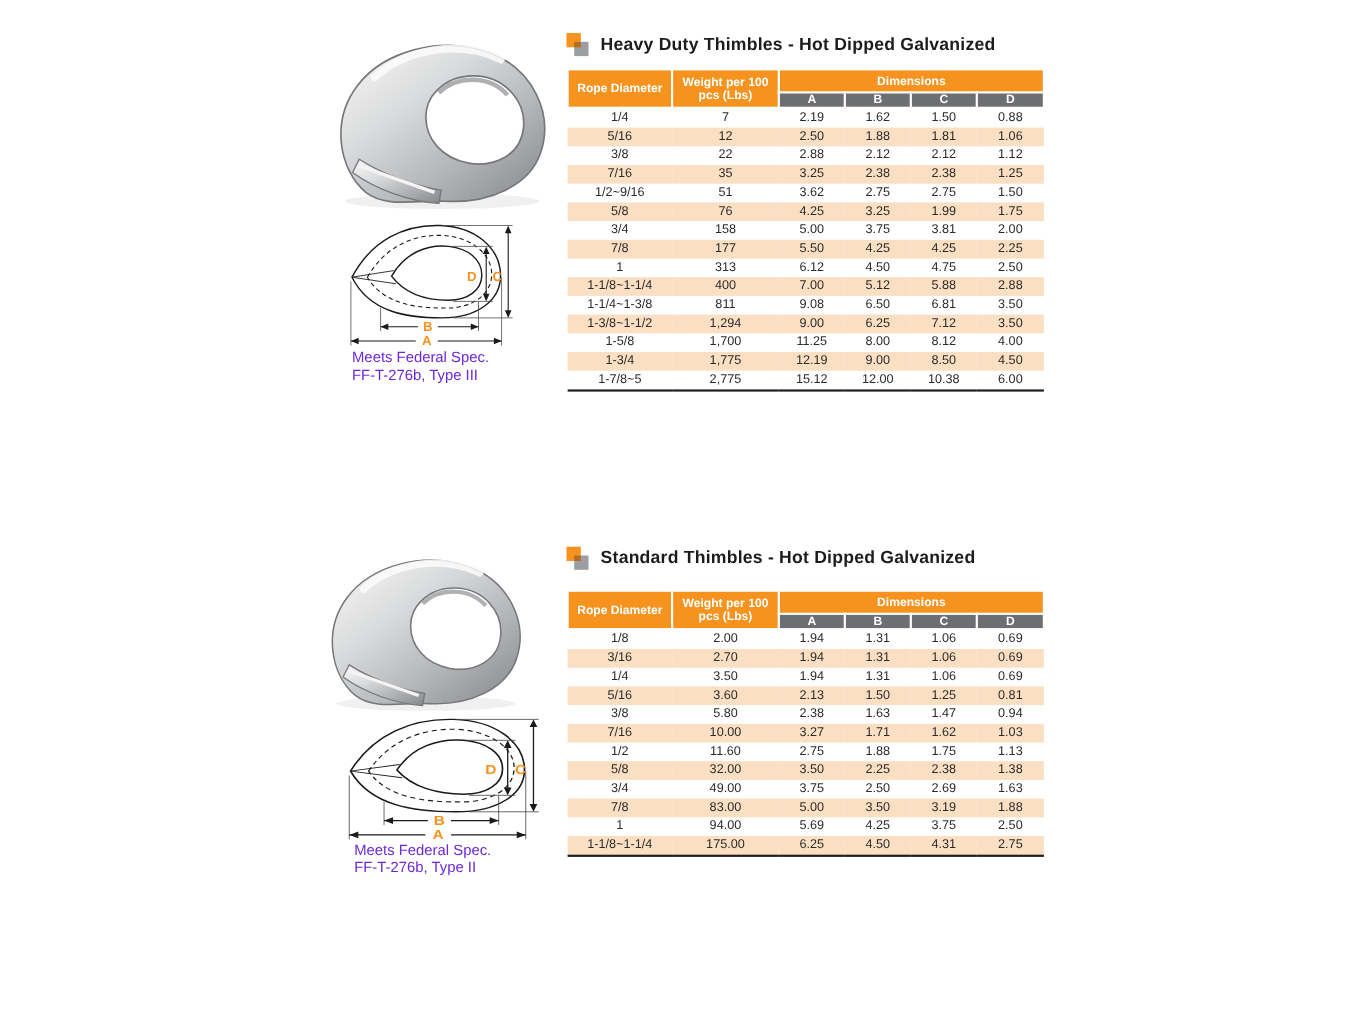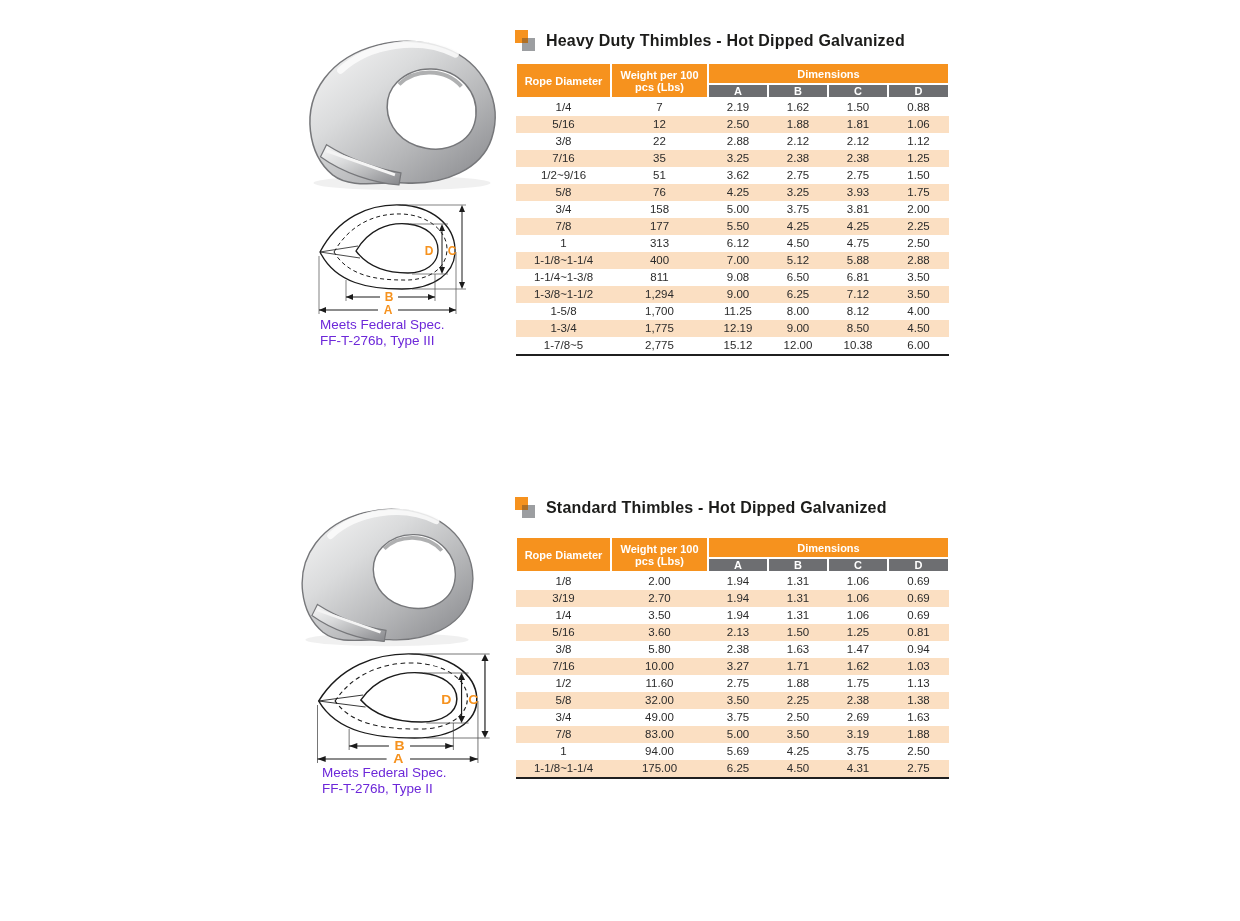--- a/index.html
+++ b/index.html
@@ -188,21 +188,21 @@
           <td>3.62</td>
           <td>2.75</td>
           <td>2.75</td>
           <td>1.50</td>
         </tr>
         <tr>
           <td>5/8</td>
           <td>76</td>
           <td>4.25</td>
           <td>3.25</td>
-          <td>3.93</td>
+          <td>1.99</td>
           <td>1.75</td>
         </tr>
         <tr>
           <td>3/4</td>
           <td>158</td>
           <td>5.00</td>
           <td>3.75</td>
           <td>3.81</td>
           <td>2.00</td>
         </tr>
@@ -353,21 +353,21 @@
     <tbody>
         <tr>
           <td>1/8</td>
           <td>2.00</td>
           <td>1.94</td>
           <td>1.31</td>
           <td>1.06</td>
           <td>0.69</td>
         </tr>
         <tr>
-          <td>3/19</td>
+          <td>3/16</td>
           <td>2.70</td>
           <td>1.94</td>
           <td>1.31</td>
           <td>1.06</td>
           <td>0.69</td>
         </tr>
         <tr>
           <td>1/4</td>
           <td>3.50</td>
           <td>1.94</td>

